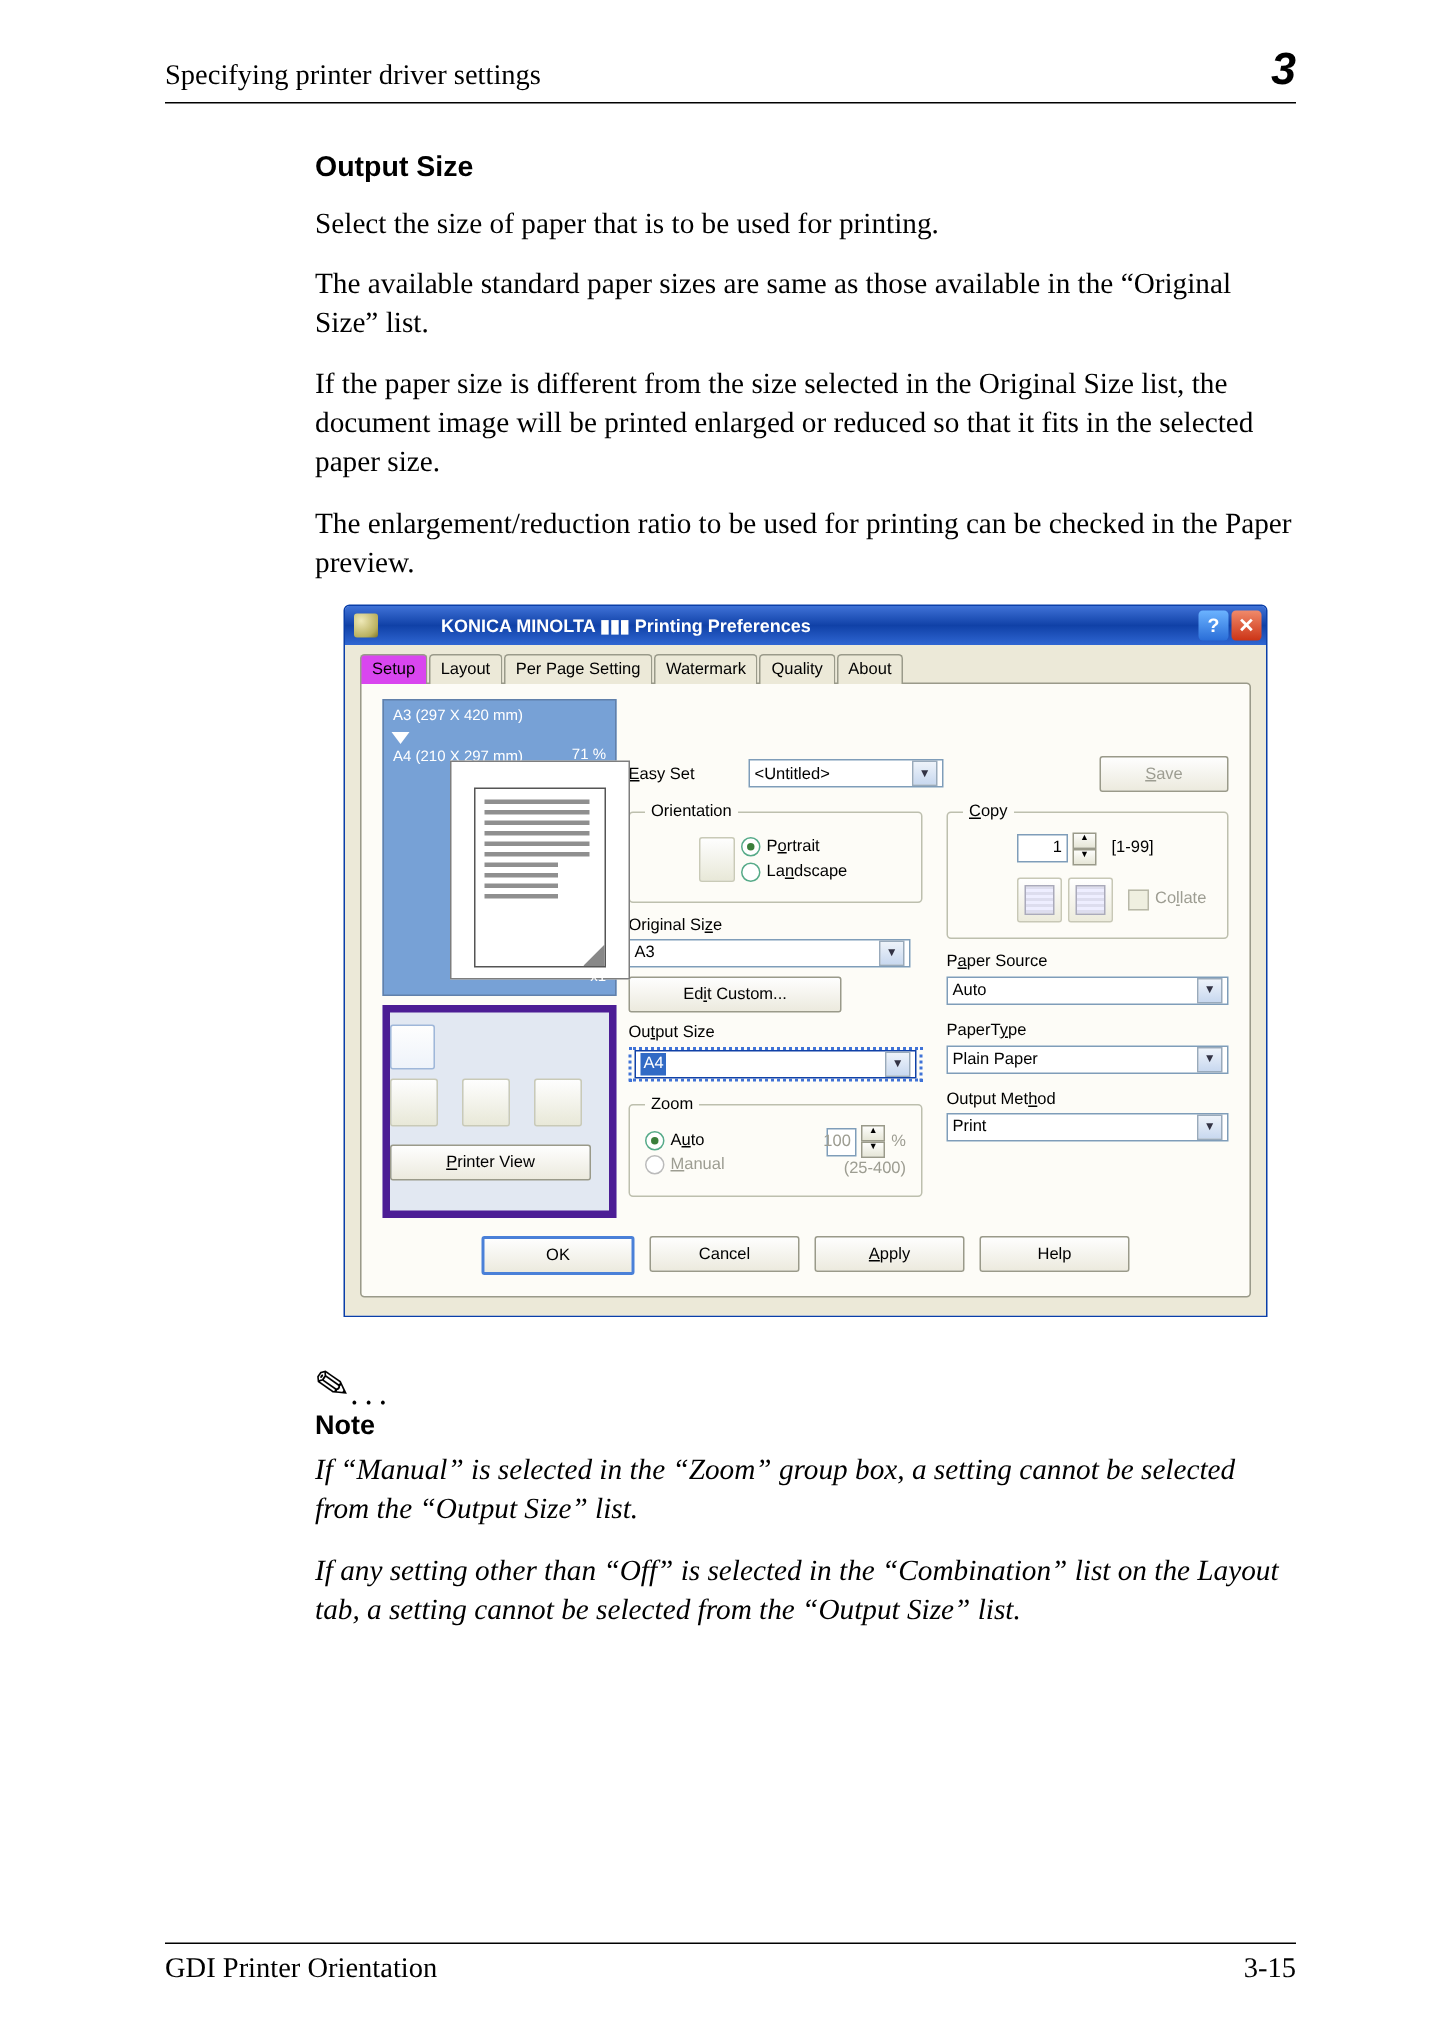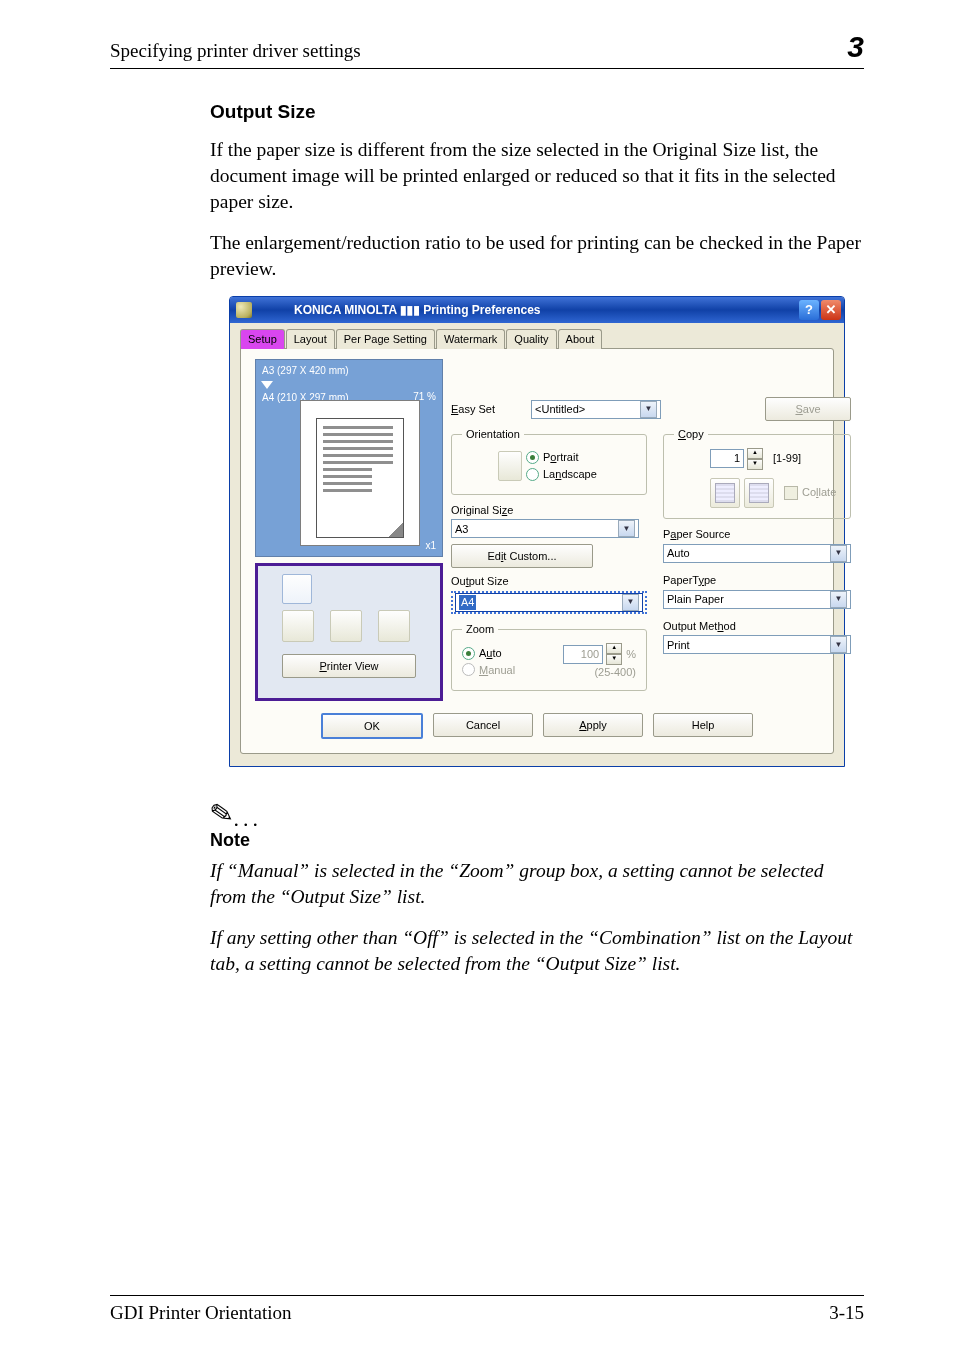--- a/index.html
+++ b/index.html
@@ -152,23 +152,23 @@
   .smallpage::before{
     content:""; position:absolute; right:0; bottom:0; width:14px;height:14px;
     background:linear-gradient(135deg,#fff 0 48%, #888 50% 100%);
   }
   .doclines{ position:absolute; left:67px; top:66px; width:70px;}
   .doclines div{height:3px; background:#8f8f8f; margin-bottom:4px;}
   .doclines .short{width:70%;}
 
   .leftlow{
     background:#e2e8f2; height:118px;
-    border:3px solid #4c1d95;
+    border:5px solid #4c1d95;
     margin-top:6px;
-    padding:8px 24px 6px;
+    padding:8px 0 6px;
     position:relative;
   }
   .iconrow{display:flex; gap:16px; margin-top:6px;}
   .iconsq{width:30px;height:30px; border:1px solid #c9cab7; background:linear-gradient(#fefefe,#e8e8d8); border-radius:2px;}
   .iconblue{width:30px;height:30px;position:relative;}
   .iconblue::before{content:"";position:absolute;inset:0;border:1px solid #9fb7d9;border-radius:2px;background:linear-gradient(#fefefe,#eef3fa);}
   .printerview{
     margin-top:12px;
     height:22px; width:112px;
     border:1px solid #9a9a8a; background:linear-gradient(#fefefe,#eceade);
@@ -247,20 +247,22 @@
 <body>
 
 <div class="page">
   <div class="header-line">
     <span class="header-left">Specifying printer driver settings</span>
     <span class="header-right">3</span>
   </div>
 
   <div class="body">
     <div class="h2">Output Size</div>
+    <div class="para">Select the size of paper that is to be used for printing.</div>
+    <div class="para">The available standard paper sizes are same as those available in the “Original Size” list.</div>
     <div class="para">If the paper size is different from the size selected in the Original Size list, the document image will be printed enlarged or reduced so that it fits in the selected paper size.</div>
     <div class="para">The enlargement/reduction ratio to be used for printing can be checked in the Paper preview.</div>
 
     <div class="dlg">
       <div class="titlebar">
         <span class="titleicon"></span>
         <span class="titletext">KONICA MINOLTA ▮▮▮ Printing Preferences</span>
         <span class="winbtn help">?</span>
         <span class="winbtn close">✕</span>
       </div>
@@ -366,21 +368,21 @@
                             <span class="dot"></span>
                             <span>A<span class="underlinechar">u</span>to</span>
                           </label>
                         <label class="radio">
                             <span class="dot" style="border-color:#bbb;"></span>
                             <span class="greytext"><span class="underlinechar">M</span>anual</span>
                           </label>
                       </div>
                       <div style="margin-left:auto;">
                         <div class="pair">
-                          <div class="inputlike greytext" style="width:40px;justify-content:flex-end;">100</div>
+                          <div class="inputlike greytext" style="width:20px;justify-content:flex-end;">100</div>
                           <div class="spinner">
                               <div>▲</div>
                               <div>▼</div>
                             </div>
                           <span class="greytext">%</span>
                         </div>
                         <div class="greytext" style="text-align:right;">(25-400)</div>
                       </div>
                     </div>
                   </fieldset>

